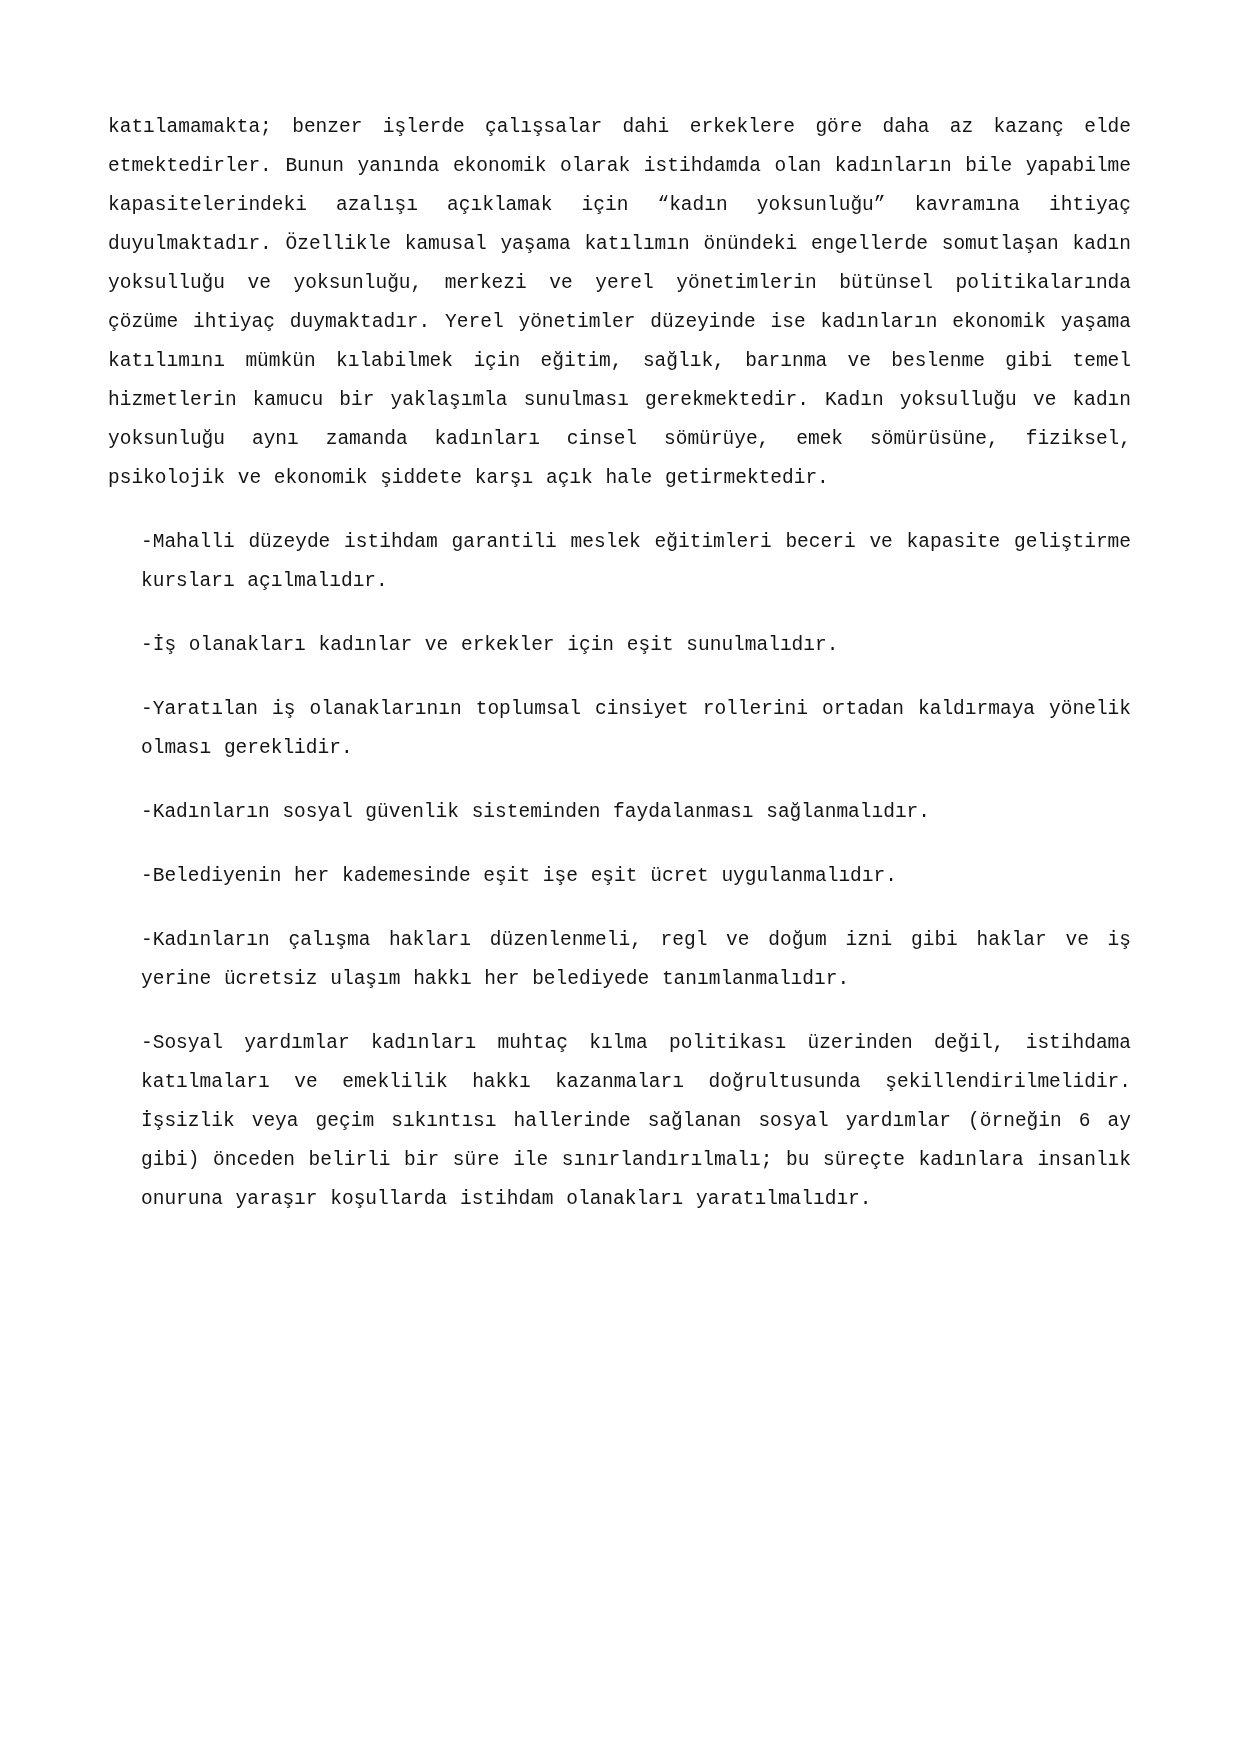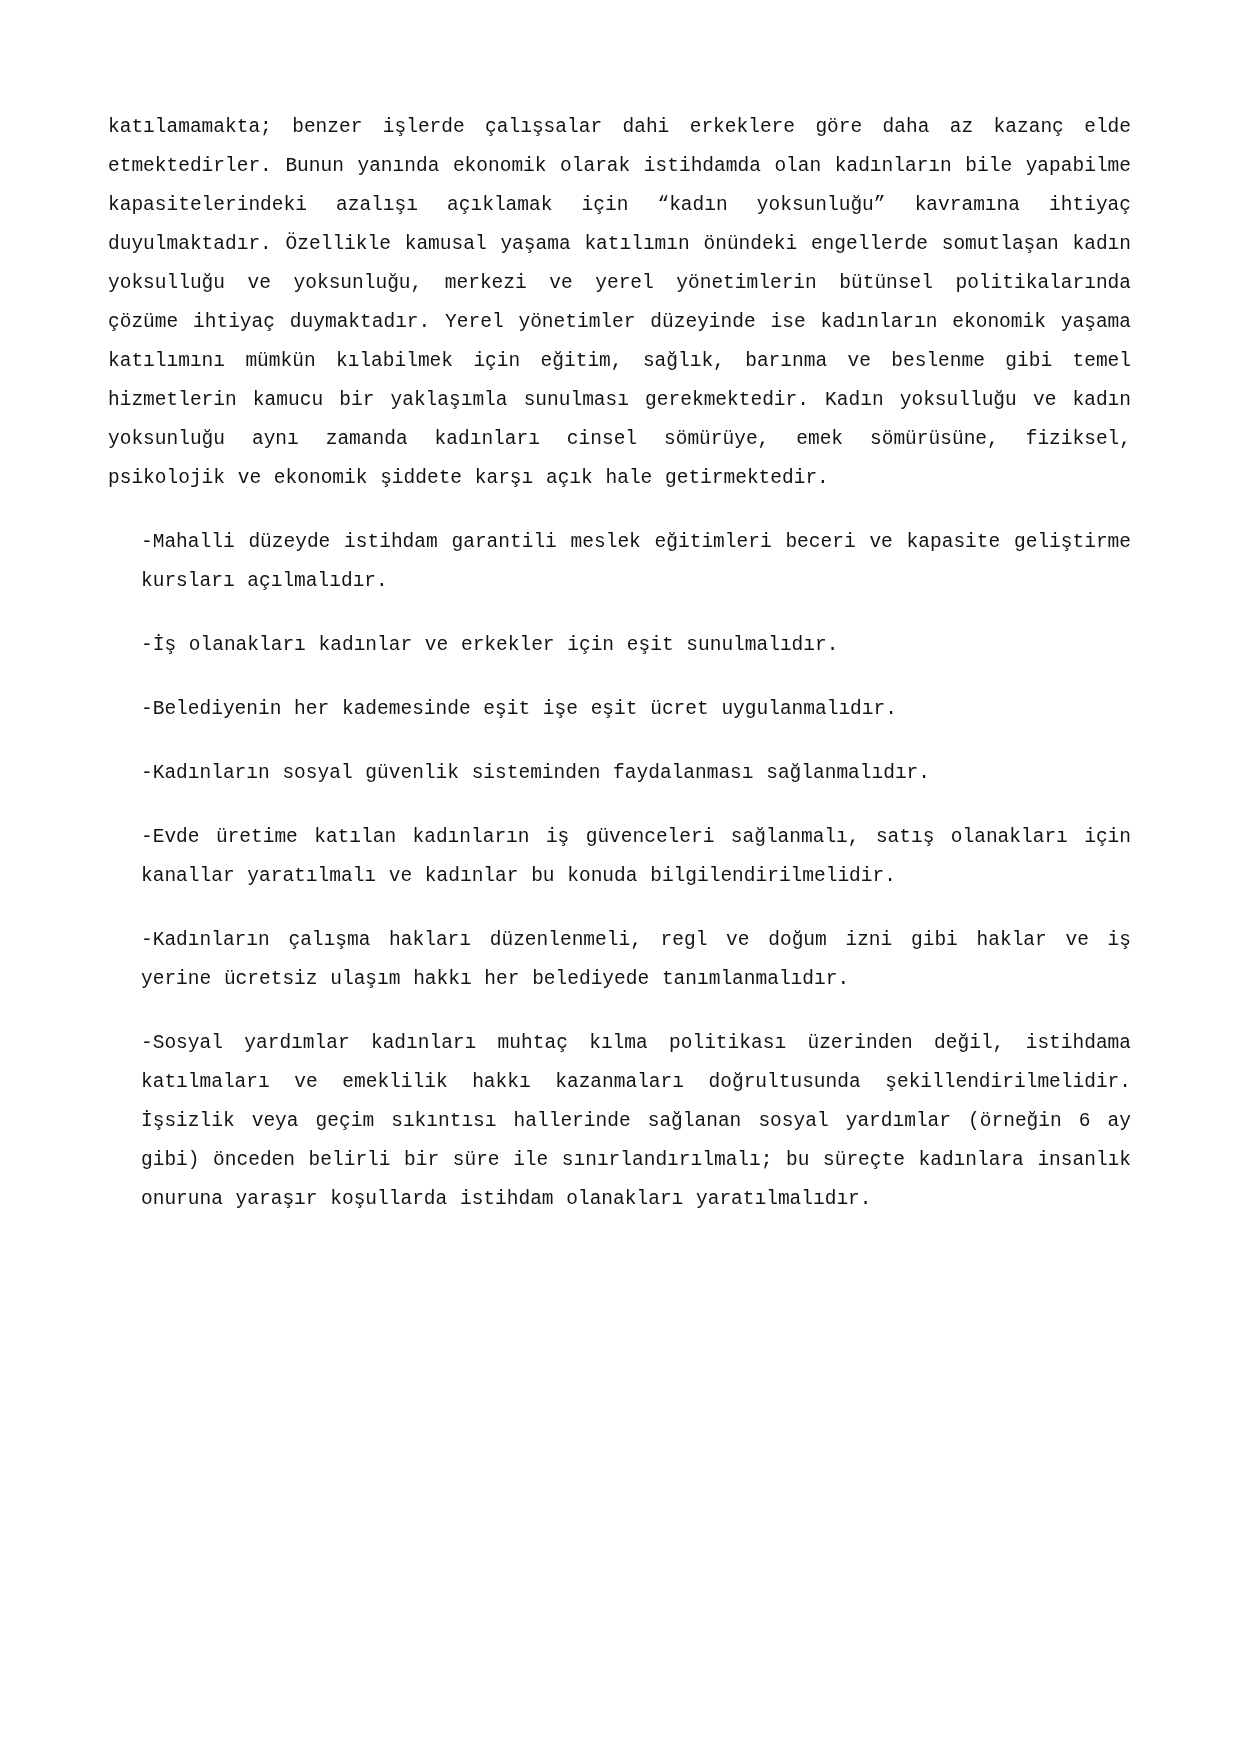--- a/index.html
+++ b/index.html
@@ -34,18 +34,18 @@
     margin-bottom: 0;
   }
 </style>
 </head>
 <body>
 
 <div class="page">
   <p class="para">katılamamakta; benzer işlerde çalışsalar dahi erkeklere göre daha az kazanç elde etmektedirler. Bunun yanında ekonomik olarak istihdamda olan kadınların bile yapabilme kapasitelerindeki azalışı açıklamak için “kadın yoksunluğu” kavramına ihtiyaç duyulmaktadır. Özellikle kamusal yaşama katılımın önündeki engellerde somutlaşan kadın yoksulluğu ve yoksunluğu, merkezi ve yerel yönetimlerin bütünsel politikalarında çözüme ihtiyaç duymaktadır. Yerel yönetimler düzeyinde ise kadınların ekonomik yaşama katılımını mümkün kılabilmek için eğitim, sağlık, barınma ve beslenme gibi temel hizmetlerin kamucu bir yaklaşımla sunulması gerekmektedir. Kadın yoksulluğu ve kadın yoksunluğu aynı zamanda kadınları cinsel sömürüye, emek sömürüsüne, fiziksel, psikolojik ve ekonomik şiddete karşı açık hale getirmektedir.</p>
   <p class="para bullet">-Mahalli düzeyde istihdam garantili meslek eğitimleri beceri ve kapasite geliştirme kursları açılmalıdır.</p>
   <p class="para bullet">-İş olanakları kadınlar ve erkekler için eşit sunulmalıdır.</p>
+  <p class="para bullet">-Yaratılan iş olanaklarının toplumsal cinsiyet rollerini ortadan kaldırmaya yönelik olması gereklidir.</p>
+  <p class="para bullet">-Kadınların sosyal güvenlik sisteminden faydalanması sağlanmalıdır.</p>
   <p class="para bullet">-Belediyenin her kademesinde eşit işe eşit ücret uygulanmalıdır.</p>
-  <p class="para bullet">-Kadınların sosyal güvenlik sisteminden faydalanması sağlanmalıdır.</p>
-  <p class="para bullet">-Evde üretime katılan kadınların iş güvenceleri sağlanmalı, satış olanakları için kanallar yaratılmalı ve kadınlar bu konuda bilgilendirilmelidir.</p>
   <p class="para bullet">-Kadınların çalışma hakları düzenlenmeli, regl ve doğum izni gibi haklar ve iş yerine ücretsiz ulaşım hakkı her belediyede tanımlanmalıdır.</p>
   <p class="para bullet">-Sosyal yardımlar kadınları muhtaç kılma politikası üzerinden değil, istihdama katılmaları ve emeklilik hakkı kazanmaları doğrultusunda şekillendirilmelidir. İşsizlik veya geçim sıkıntısı hallerinde sağlanan sosyal yardımlar (örneğin 6 ay gibi) önceden belirli bir süre ile sınırlandırılmalı; bu süreçte kadınlara insanlık onuruna yaraşır koşullarda istihdam olanakları yaratılmalıdır.</p>
 </div>
 
 </body></html>

